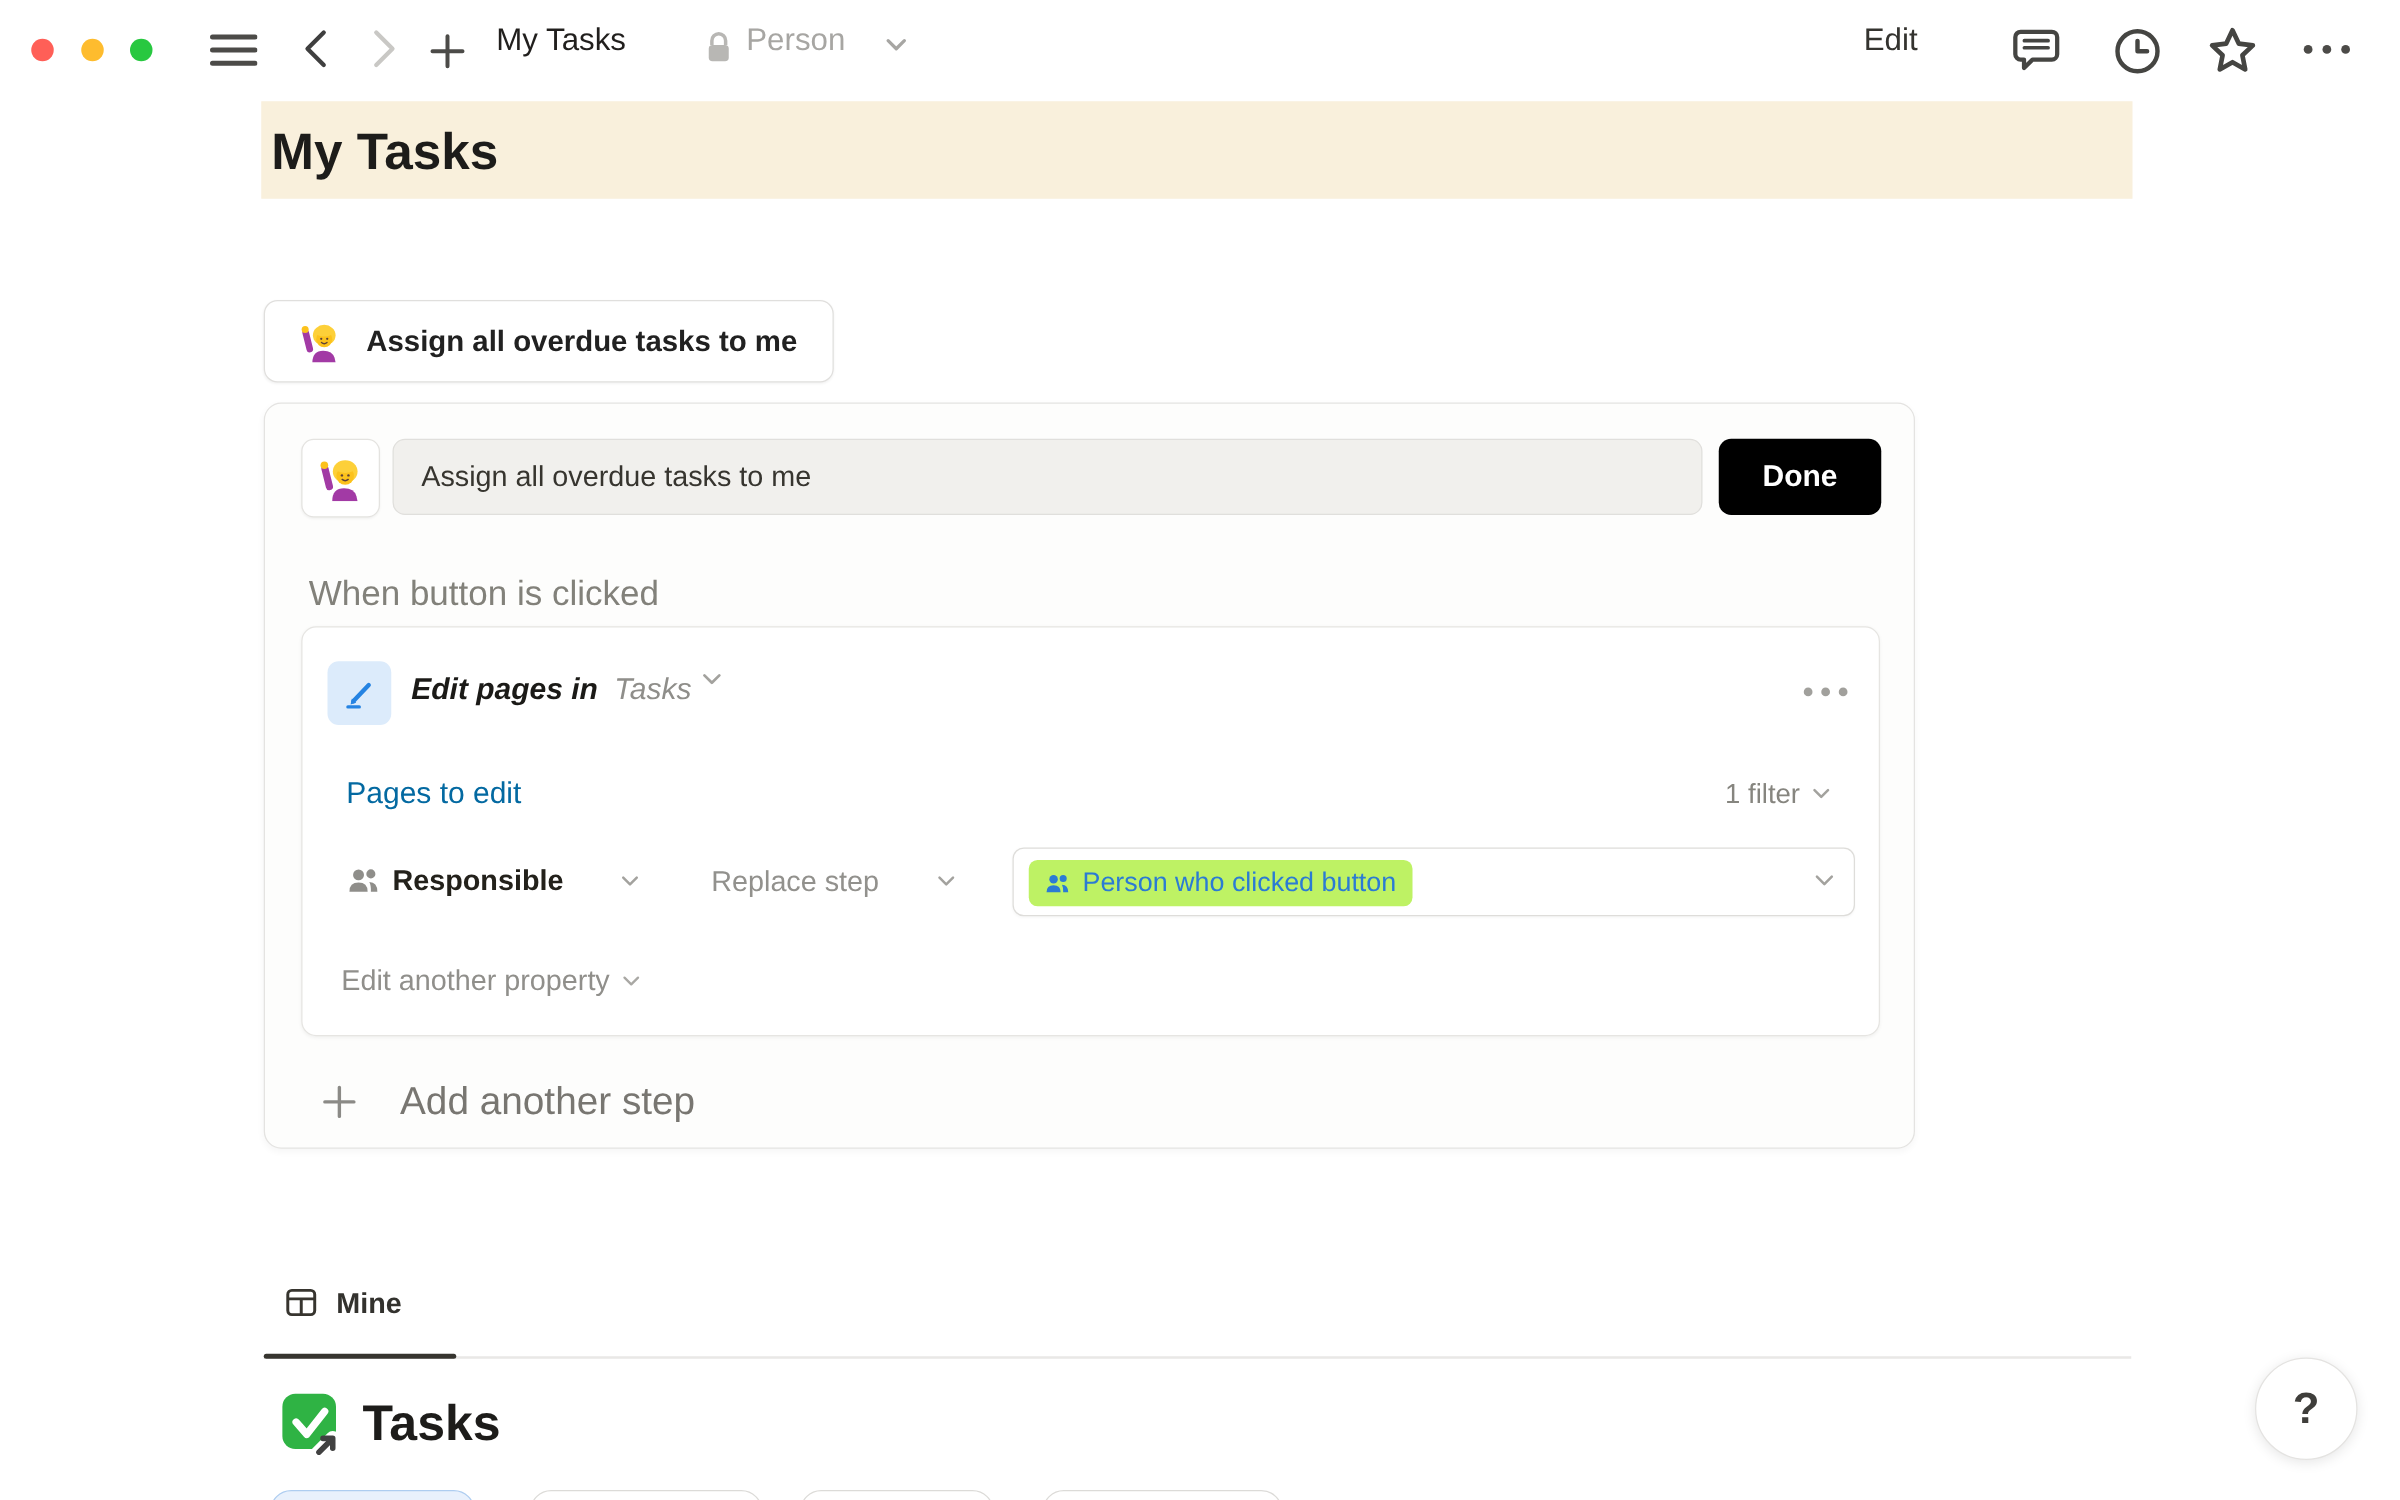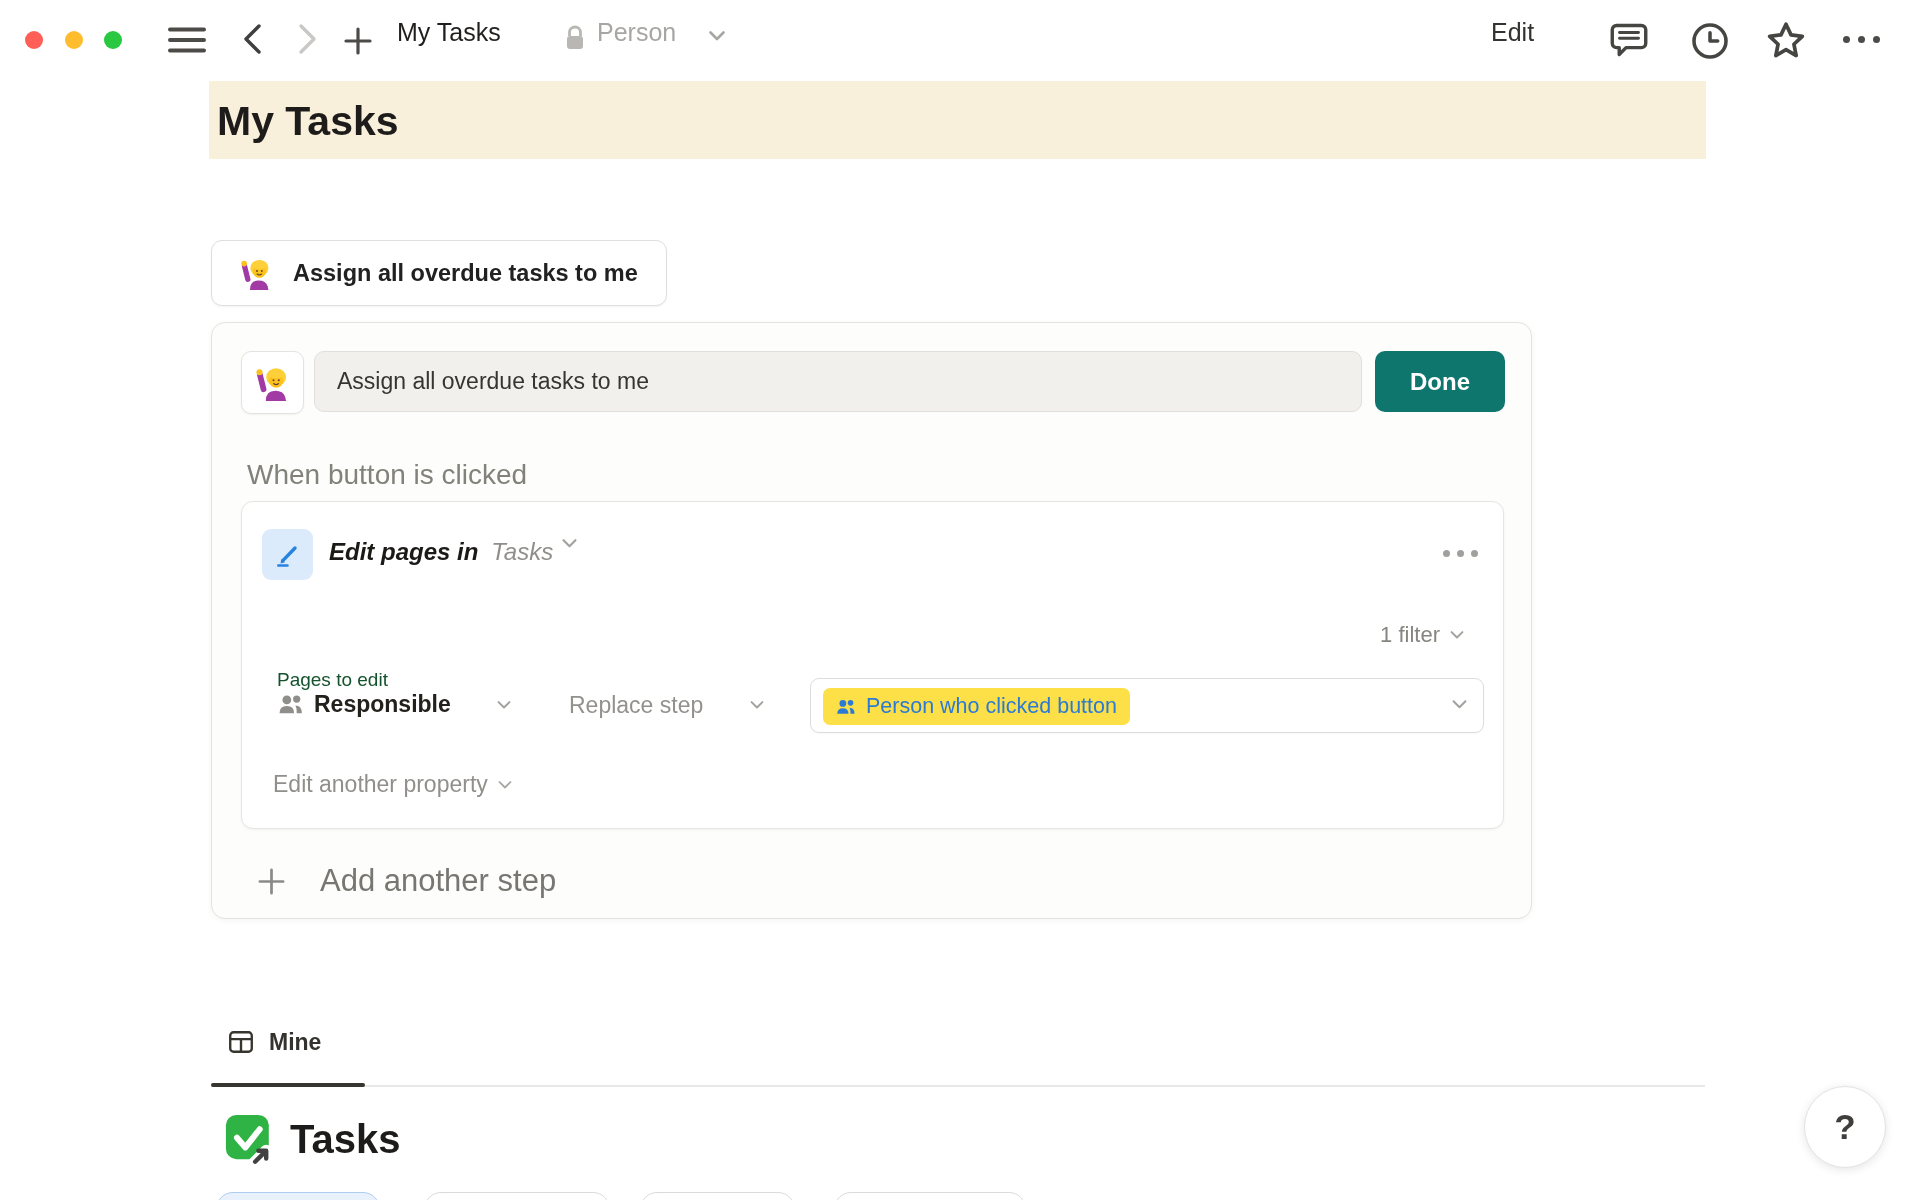--- a/index.html
+++ b/index.html
@@ -36,46 +36,46 @@
   
   .panel{position:absolute;left:211px;top:322px;width:1321px;height:597px;
     background:#fdfdfc;border:1px solid #e4e3e1;border-radius:14px;
     box-shadow:0 2px 6px rgba(0,0,0,.04);box-sizing:border-box;}
   .emoji-tile{position:absolute;left:29px;top:28px;width:61px;height:61px;background:#fff;
     border:1px solid #e4e3e0;border-radius:10px;box-shadow:0 1px 2px rgba(0,0,0,.05);
     display:flex;align-items:center;justify-content:center;}
   .name-input{position:absolute;left:102px;top:28px;width:1048px;height:61px;box-sizing:border-box;
     background:#f1f0ed;border:1px solid #e0dfdc;border-radius:10px;padding:0 22px;
     font-size:23px;color:#37352f;font-family:inherit;outline:none;}
-  .done-btn{position:absolute;left:1163px;top:28px;width:130px;height:61px;background:#0f766e;
+  .done-btn{position:absolute;left:1163px;top:28px;width:130px;height:61px;background:#000000;
     border:none;border-radius:10px;color:#fff;font-size:24px;font-weight:600;font-family:inherit;
     display:flex;align-items:center;justify-content:center;cursor:pointer;}
   .trigger-lbl{position:absolute;left:35px;top:136px;font-size:28px;color:#82817a;text-align:center;}
 
   .card{position:absolute;left:29px;top:178px;width:1263px;height:328px;background:#fff;
     border:1px solid #e6e5e2;border-radius:12px;box-shadow:0 1px 3px rgba(0,0,0,.05);box-sizing:border-box;}
   .action-tile{position:absolute;left:20px;top:27px;width:51px;height:51px;background:#dcebfb;
     border-radius:9px;display:flex;align-items:center;justify-content:center;color:#2583e2;}
   .card-hdr{position:absolute;left:87px;top:36px;height:32px;display:flex;align-items:flex-start;font-style:italic;}
   .card-hdr .strong{font-size:24px;font-weight:700;color:#1b1a17;white-space:nowrap;}
   .card-hdr .target{font-size:24px;color:#8f8e8a;margin-left:13px;white-space:nowrap;}
   .card-hdr .chev{margin-left:8px;color:#a3a29e;}
   .card-dots{position:absolute;right:25px;top:48px;display:flex;gap:7px;}
   .card-dots i{width:7px;height:7px;border-radius:50%;background:#a1a09c;}
-  .pages-lbl{position:absolute;left:35px;top:119px;font-size:19px;color:#14532d;margin-top:48px;}
+  .pages-lbl{position:absolute;left:35px;top:119px;font-size:24px;color:#0369a1;}
   .filter-dd{position:absolute;right:38px;top:120px;display:flex;align-items:center;gap:9px;color:#86857f;font-size:22px;}
   .filter-dd .chev{color:#a3a29e;}
   .prop-icon{position:absolute;left:36px;top:191px;color:#8f8e8a;}
   .prop-name{position:absolute;left:72px;top:189px;font-size:23px;font-weight:700;color:#23211b;}
   .chev1{position:absolute;left:254px;top:198px;color:#a3a29e;}
   .op-lbl{position:absolute;left:327px;top:190px;font-size:23px;color:#92918d;}
   .chev2{position:absolute;left:507px;top:198px;color:#a3a29e;}
   .value-select{position:absolute;left:568px;top:176px;width:674px;height:55px;box-sizing:border-box;
     background:#fff;border:1px solid #deddda;border-radius:9px;box-shadow:0 1px 2px rgba(0,0,0,.03);}
-  .value-chip{position:absolute;left:12px;top:9px;height:37px;padding:0 13px;background:#fde047;
+  .value-chip{position:absolute;left:12px;top:9px;height:37px;padding:0 13px;background:#bef264;
     border-radius:7px;display:inline-flex;align-items:center;gap:9px;color:#2b7bd4;}
   .value-chip .txt{font-size:21.5px;white-space:nowrap;}
   .select-chev{position:absolute;right:15px;top:20px;color:#a3a29e;}
   .edit-another{position:absolute;left:31px;top:269px;display:flex;align-items:center;gap:9px;
     font-size:23px;color:#908f8b;}
   .edit-another .chev{color:#a9a8a4;}
   .add-step{position:absolute;left:44px;top:540px;display:flex;align-items:center;gap:33px;color:#787671;}
   .add-step .txt{font-size:31px;}
   .add-step .plus{color:#8b8a86;}
 

